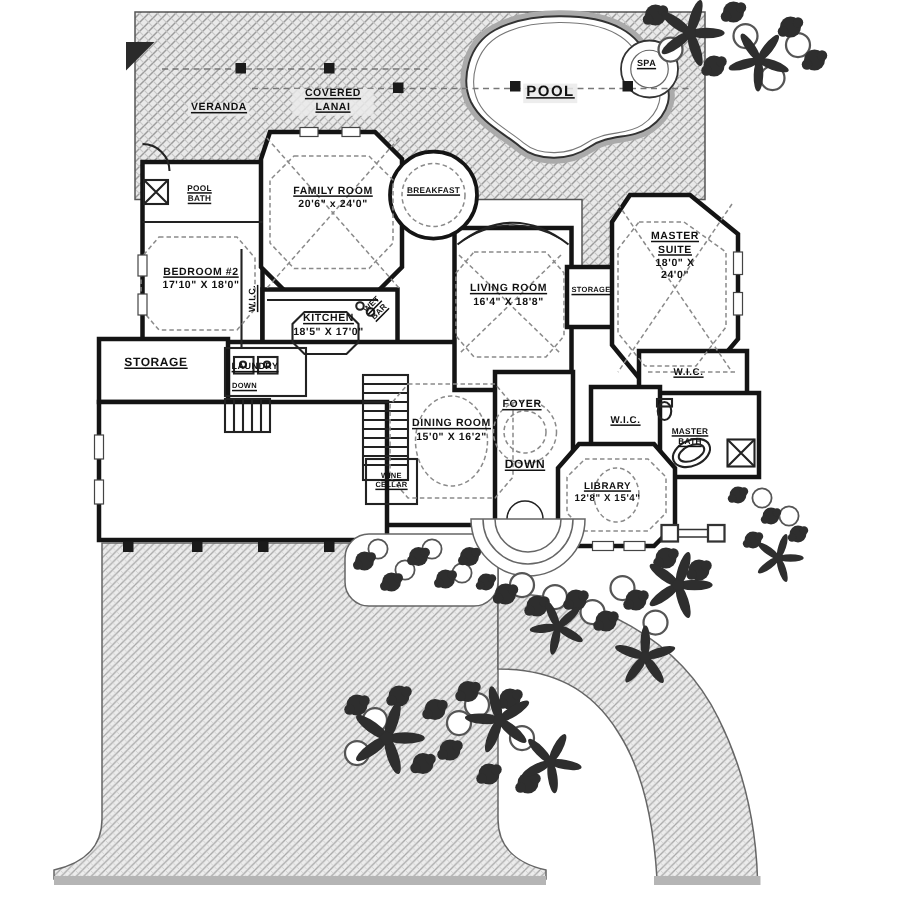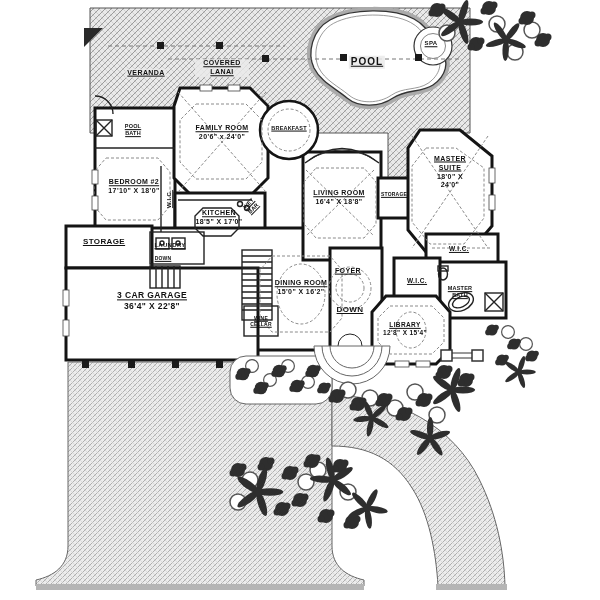--- a/index.html
+++ b/index.html
@@ -274,21 +274,20 @@
   <div class="lbl" style="left:134px;top:187px"><span class="nm">BEDROOM #2</span><span class="dims">17'10" X 18'0"</span></div>
   <div class="lbl sz6 rot90" style="left:170px;top:199px"><span class="nm">W.I.C.</span></div>
   <div class="lbl" style="left:219px;top:218px"><span class="nm">KITCHEN</span><span class="dims">18'5" X 17'0"</span></div>
   <div class="lbl sz55 wrap rot45" style="left:251px;top:206px;width:22px"><span class="nm">WET BAR</span></div>
   <div class="lbl" style="left:339px;top:198px"><span class="nm">LIVING ROOM</span><span class="dims">16'4" X 18'8"</span></div>
   <div class="lbl sz5" style="left:394px;top:194px"><span class="nm">STORAGE</span></div>
   <div class="lbl wrap" style="left:450px;top:172px;width:46px"><span class="nm">MASTER SUITE</span><span class="dims">18'0" X 24'0"</span></div>
   <div class="lbl sz6" style="left:170px;top:246px"><span class="nm">LAUNDRY</span></div>
   <div class="lbl sz5" style="left:163px;top:258px"><span class="nm">DOWN</span></div>
   <div class="lbl sz8" style="left:104px;top:242px"><span class="nm">STORAGE</span></div>
-  <div class="lbl sz85" style="left:152px;top:301px"><span class="nm">3 CAR GARAGE</span><span class="dims">36'4" X 22'8"</span></div>
   <div class="lbl sz5 wrap" style="left:261px;top:321px;width:28px"><span class="nm">WINE CELLAR</span></div>
   <div class="lbl" style="left:301px;top:288px"><span class="nm">DINING ROOM</span><span class="dims">15'0" X 16'2"</span></div>
   <div class="lbl" style="left:348px;top:271px"><span class="nm">FOYER</span></div>
   <div class="lbl sz8" style="left:350px;top:310px"><span class="nm">DOWN</span></div>
   <div class="lbl sz65" style="left:459px;top:249px"><span class="nm">W.I.C.</span></div>
   <div class="lbl sz65" style="left:417px;top:281px"><span class="nm">W.I.C.</span></div>
   <div class="lbl sz55 wrap" style="left:460px;top:292px;width:34px"><span class="nm">MASTER BATH</span></div>
   <div class="lbl sz65" style="left:405px;top:329px"><span class="nm">LIBRARY</span><span class="dims">12'8" X 15'4"</span></div>
 </div>
 

